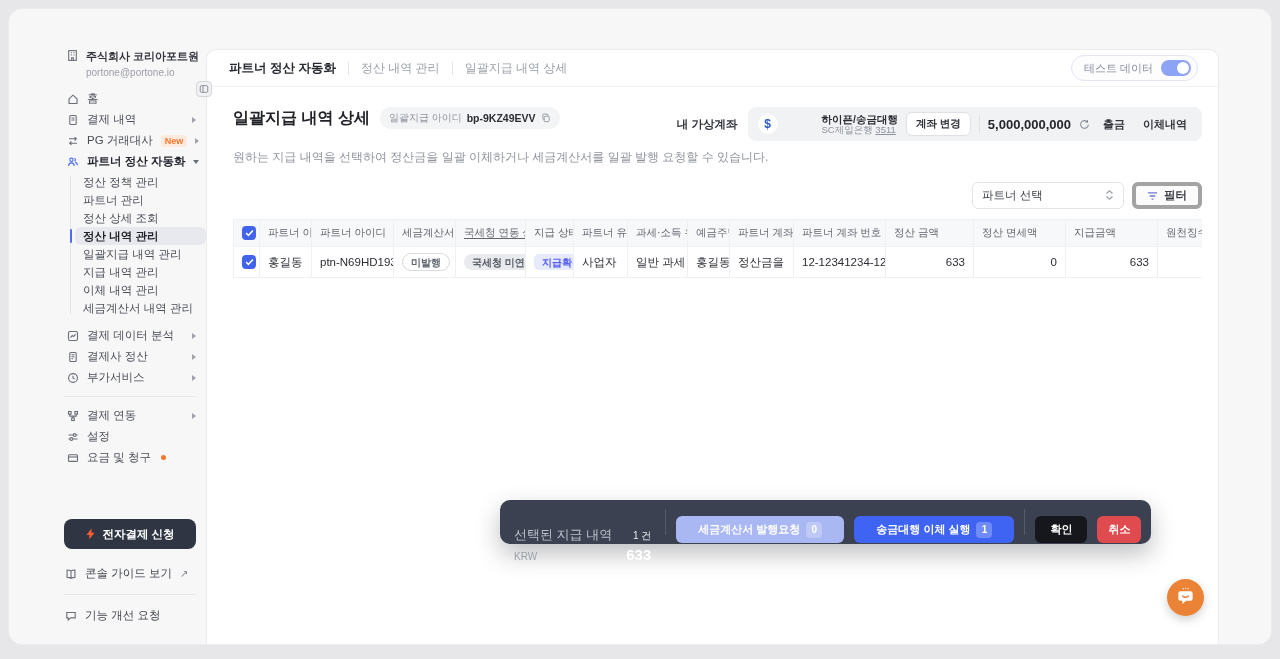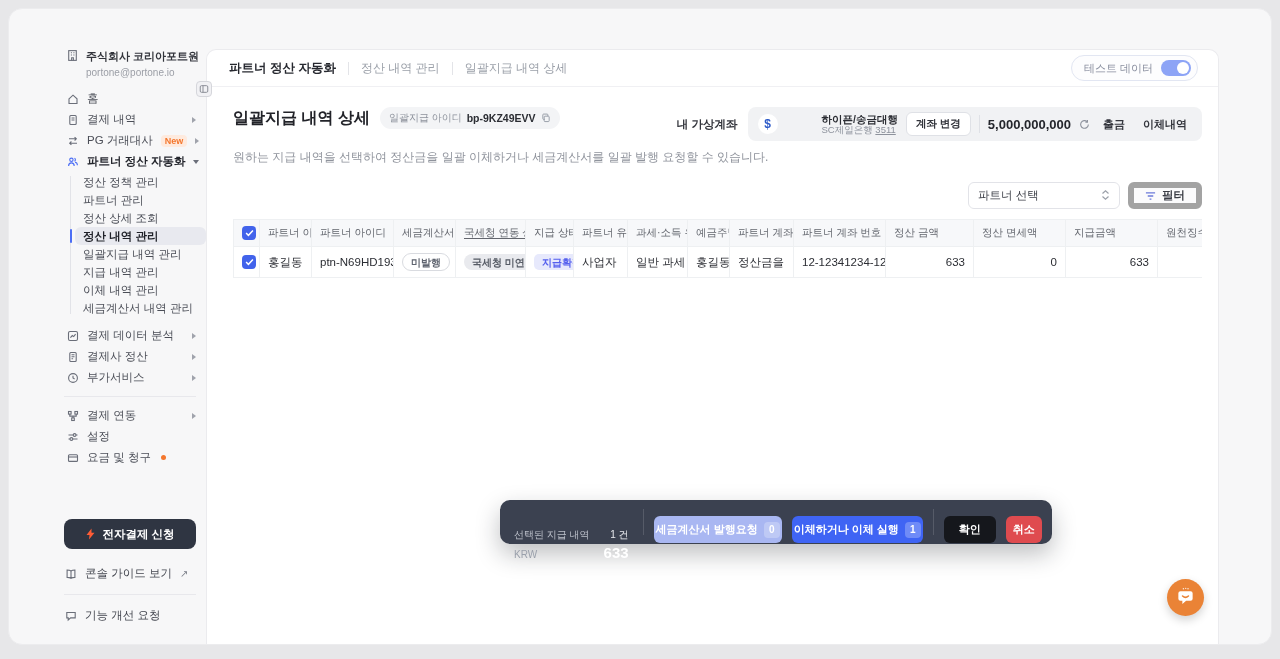--- a/index.html
+++ b/index.html
@@ -70,46 +70,46 @@
   .vdiv { width:1px; height:18px; background:#dfe1e6; }
   .balance { font-size:13px; font-weight:bold; color:#24262c; white-space:nowrap; }
   .refresh-btn { display:grid; place-items:center; color:#8d929c; cursor:pointer; }
   .ghost-btn { background:none; border:none; font-size:11px; font-weight:bold; color:#33353c; cursor:pointer; padding:0 5px; white-space:nowrap; }
 
   .desc { font-size:12px; color:#8f939c; margin-top:8px; }
 
   .filter-row { display:flex; justify-content:flex-end; align-items:center; gap:8px; margin-top:16px; }
   .select-box { width:152px; height:27px; border:1px solid #e2e3e8; border-radius:6px; background:#fff; display:flex; align-items:center; padding:8px 9px; font-size:11.5px; color:#3a3d45; cursor:pointer; }
   .select-box .caret { margin-left:auto; color:#9ba0a9; }
-  .filter-btn { height:27px; border:6px solid #a3a3a3; border-radius:6px; background:#fbfbfc; display:flex; align-items:center; gap:6px; padding:0 11px; font-size:11.5px; font-weight:bold; color:#3a3d45; cursor:pointer; }
+  .filter-btn { height:27px; border:4px solid #a3a3a3; border-radius:6px; background:#fbfbfc; display:flex; align-items:center; gap:6px; padding:0 11px; font-size:11.5px; font-weight:bold; color:#3a3d45; cursor:pointer; }
 
   .table-wrap { margin-top:10px; overflow:hidden; width:100%; }
   table { border-collapse:collapse; table-layout:fixed; width:1084px; }
   th, td { border:1px solid #eef0f2; white-space:nowrap; overflow:hidden; }
   thead tr { background:#f7f8fa; }
   th { font-size:10.5px; font-weight:normal; color:#63666e; text-align:left; padding:6px 8px; height:25px; }
   th.ra, td.ra { text-align:right; }
   th u { text-underline-offset:2px; }
   td { font-size:11.5px; color:#2b2d33; padding:5px 8px; height:31px; background:#fff; }
   .cb { width:14px; height:14px; border-radius:4px; background:#4263eb; display:inline-grid; place-items:center; cursor:pointer; vertical-align:middle; }
   td.center, th.center { text-align:center; }
   .pill { display:inline-block; font-size:10px; font-weight:bold; border-radius:10px; padding:2.5px 8px; line-height:1.1; }
   .pill-outline { background:#fff; border:1px solid #d9dbe0; color:#606570; }
   .pill-gray { background:#e9eaee; color:#555a64; }
   .pill-indigo { background:#e7e9fc; color:#5560ee; border-radius:5px; }
 
   
   .actionbar { position:absolute; left:500px; top:500px; height:44px; background:#3b4150; border-radius:10px; box-shadow:0 10px 24px rgba(20,24,34,.28); display:flex; align-items:center; padding:0 10px; gap:10px; z-index:20; }
   .stats { display:grid; grid-template-columns:auto auto; column-gap:14px; row-gap:2px; align-items:baseline; padding:0 4px; }
-  .st-label { font-size:10px; color:#bcc0ca; white-space:nowrap;margin-top:44px; }
+  .st-label { font-size:13px; color:#bcc0ca; white-space:nowrap;margin-top:44px; }
   .st-count { font-size:10px; color:#e8eaee; text-align:right; white-space:nowrap; }
   .st-cur { font-size:10px; color:#9aa0ab; }
   .st-amt { font-size:15px; font-weight:bold; color:#fff; text-align:right; }
   .ab-div { width:1px; height:26px; background:rgba(255,255,255,.14); }
-  .ab-btn { height:27px; border:none; border-radius:6px; display:flex; align-items:center; gap:6px; padding:0 2px; font-size:11px; font-weight:bold; color:#fff; cursor:pointer; white-space:nowrap;margin-top:15px; }
+  .ab-btn { height:27px; border:none; border-radius:6px; display:flex; align-items:center; gap:6px; padding:0 22px; font-size:11px; font-weight:bold; color:#fff; cursor:pointer; white-space:nowrap;margin-top:15px; }
   .ab-btn .cnt { min-width:16px; height:16px; border-radius:4px; background:rgba(255,255,255,.25); font-size:10px; display:grid; place-items:center; padding:0 3px; }
   .btn-tax { background:#a9b7f2; }
   .btn-transfer { background:#3f64f4; }
   .btn-confirm { background:#15171c; width:52px; justify-content:center; }
   .btn-cancel { background:#df4b4f; width:36px; justify-content:center; }
 
   
   .chat-fab { position:absolute; left:1167px; top:579px; width:37px; height:37px; border-radius:50%; background:#ea8336; display:grid; place-items:center; cursor:pointer; box-shadow:0 4px 10px rgba(0,0,0,.18); z-index:30; }
 </style>
 </head>
@@ -434,21 +434,21 @@
     <span class="st-count">1 건</span>
     <span class="st-cur">KRW</span>
     <span class="st-amt">633</span>
   </div>
   <span class="ab-div"></span>
   <button class="ab-btn btn-tax">
     <span>세금계산서 발행요청</span>
     <span class="cnt">0</span>
   </button>
   <button class="ab-btn btn-transfer">
-    <span>이체하거나 이체 실행</span>
+    <span>송금대행 이체 실행</span>
     <span class="cnt">1</span>
   </button>
   <span class="ab-div"></span>
   <button class="ab-btn btn-confirm">확인</button>
   <button class="ab-btn btn-cancel">취소</button>
 </div>
 
 <div class="chat-fab">
   <svg width="21" height="21" viewBox="0 0 20 20">
     <path d="M5.2 4h9.6a2 2 0 0 1 2 2v5.2a2 2 0 0 1-2 2h-4.2l-3.6 3v-3H5.2a2 2 0 0 1-2-2V6a2 2 0 0 1 2-2z" fill="#ffffff"></path>

